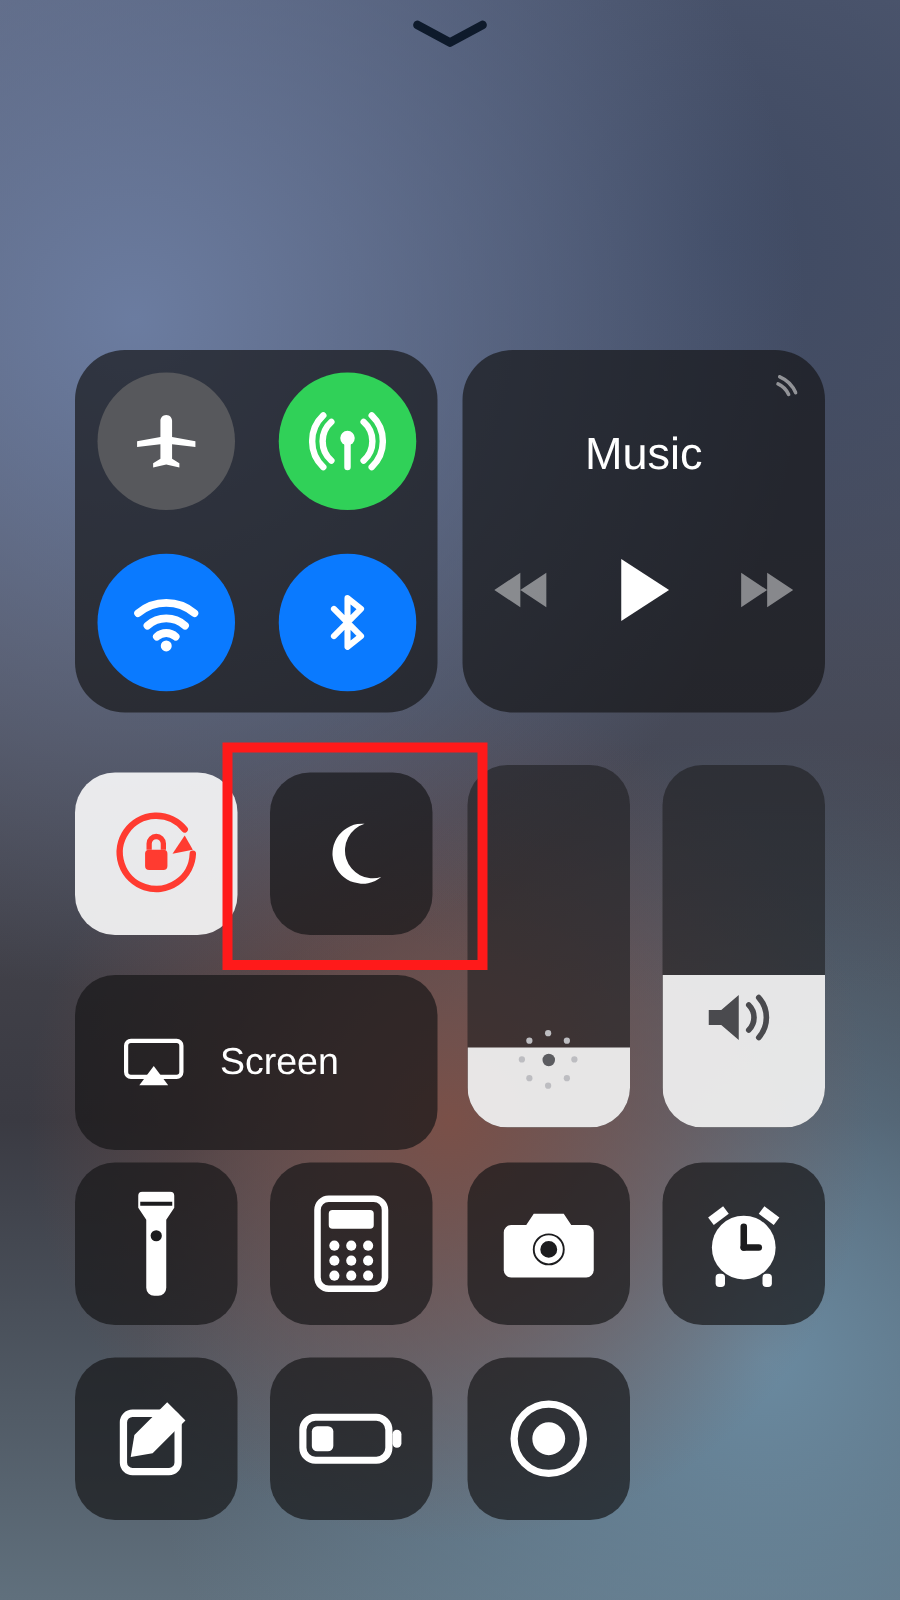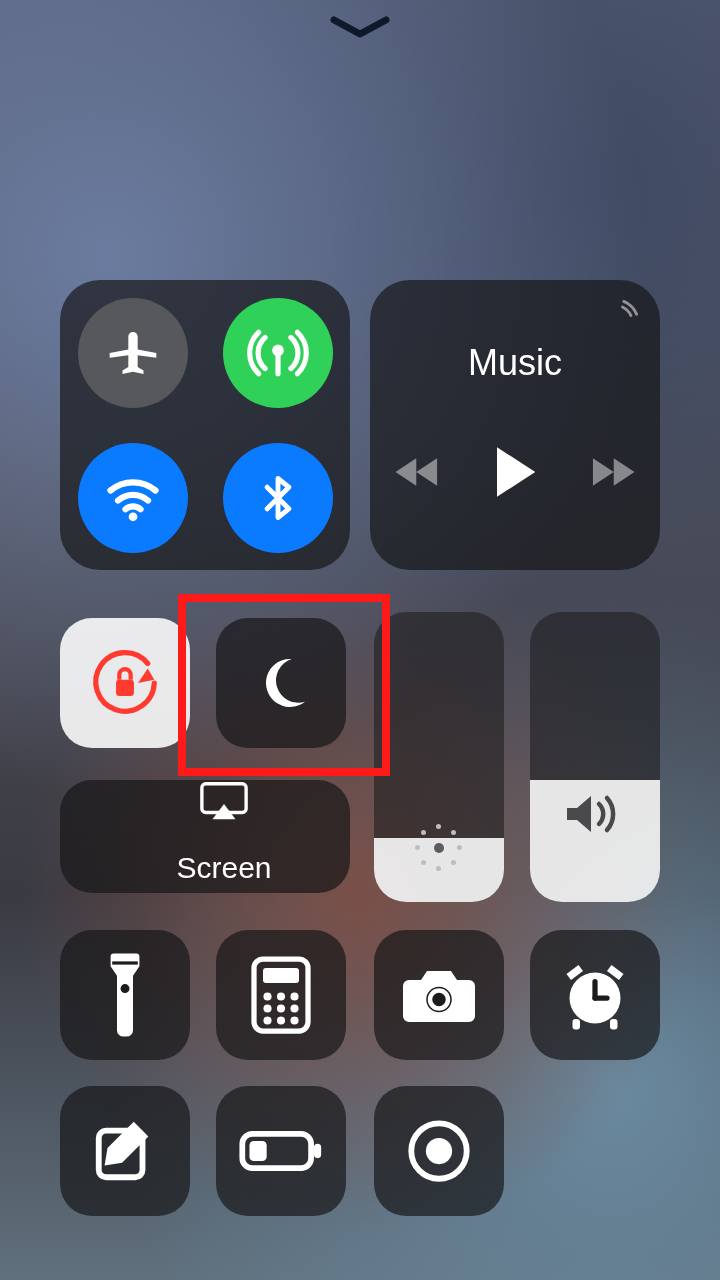--- a/index.html
+++ b/index.html
@@ -78,22 +78,22 @@
     position: absolute;
     background: rgba(20,20,22,0.68);
     border-radius: 32px;
     display: flex; align-items: center; justify-content: center;
   }
   .tile-white {
     background: rgba(255,255,255,0.88);
   }
   .rot-lock-tile  { left: 60px;  top: 618px; width: 130px; height: 130px; }
   .dnd-tile       { left: 216px; top: 618px; width: 130px; height: 130px; }
-  .mirror-tile    { left: 60px;  top: 780px; width: 290px; height: 113px;
-                    justify-content: flex-start; padding-left: 38px; gap: 28px; box-sizing: border-box; flex-direction: column; }
+  .mirror-tile    { left: 60px;  top: 780px; width: 290px; height: 140px;
+                    justify-content: flex-start; padding-left: 38px; gap: 28px; box-sizing: border-box; }
   .mirror-text { color: #fff; font-size: 30px; line-height: 36px; font-weight: 400; }
 
   .slider {
     position: absolute;
     width: 130px; height: 290px;
     border-radius: 32px;
     overflow: hidden;
     background: rgba(30,30,32,0.6);
   }
   .slider .fill {

